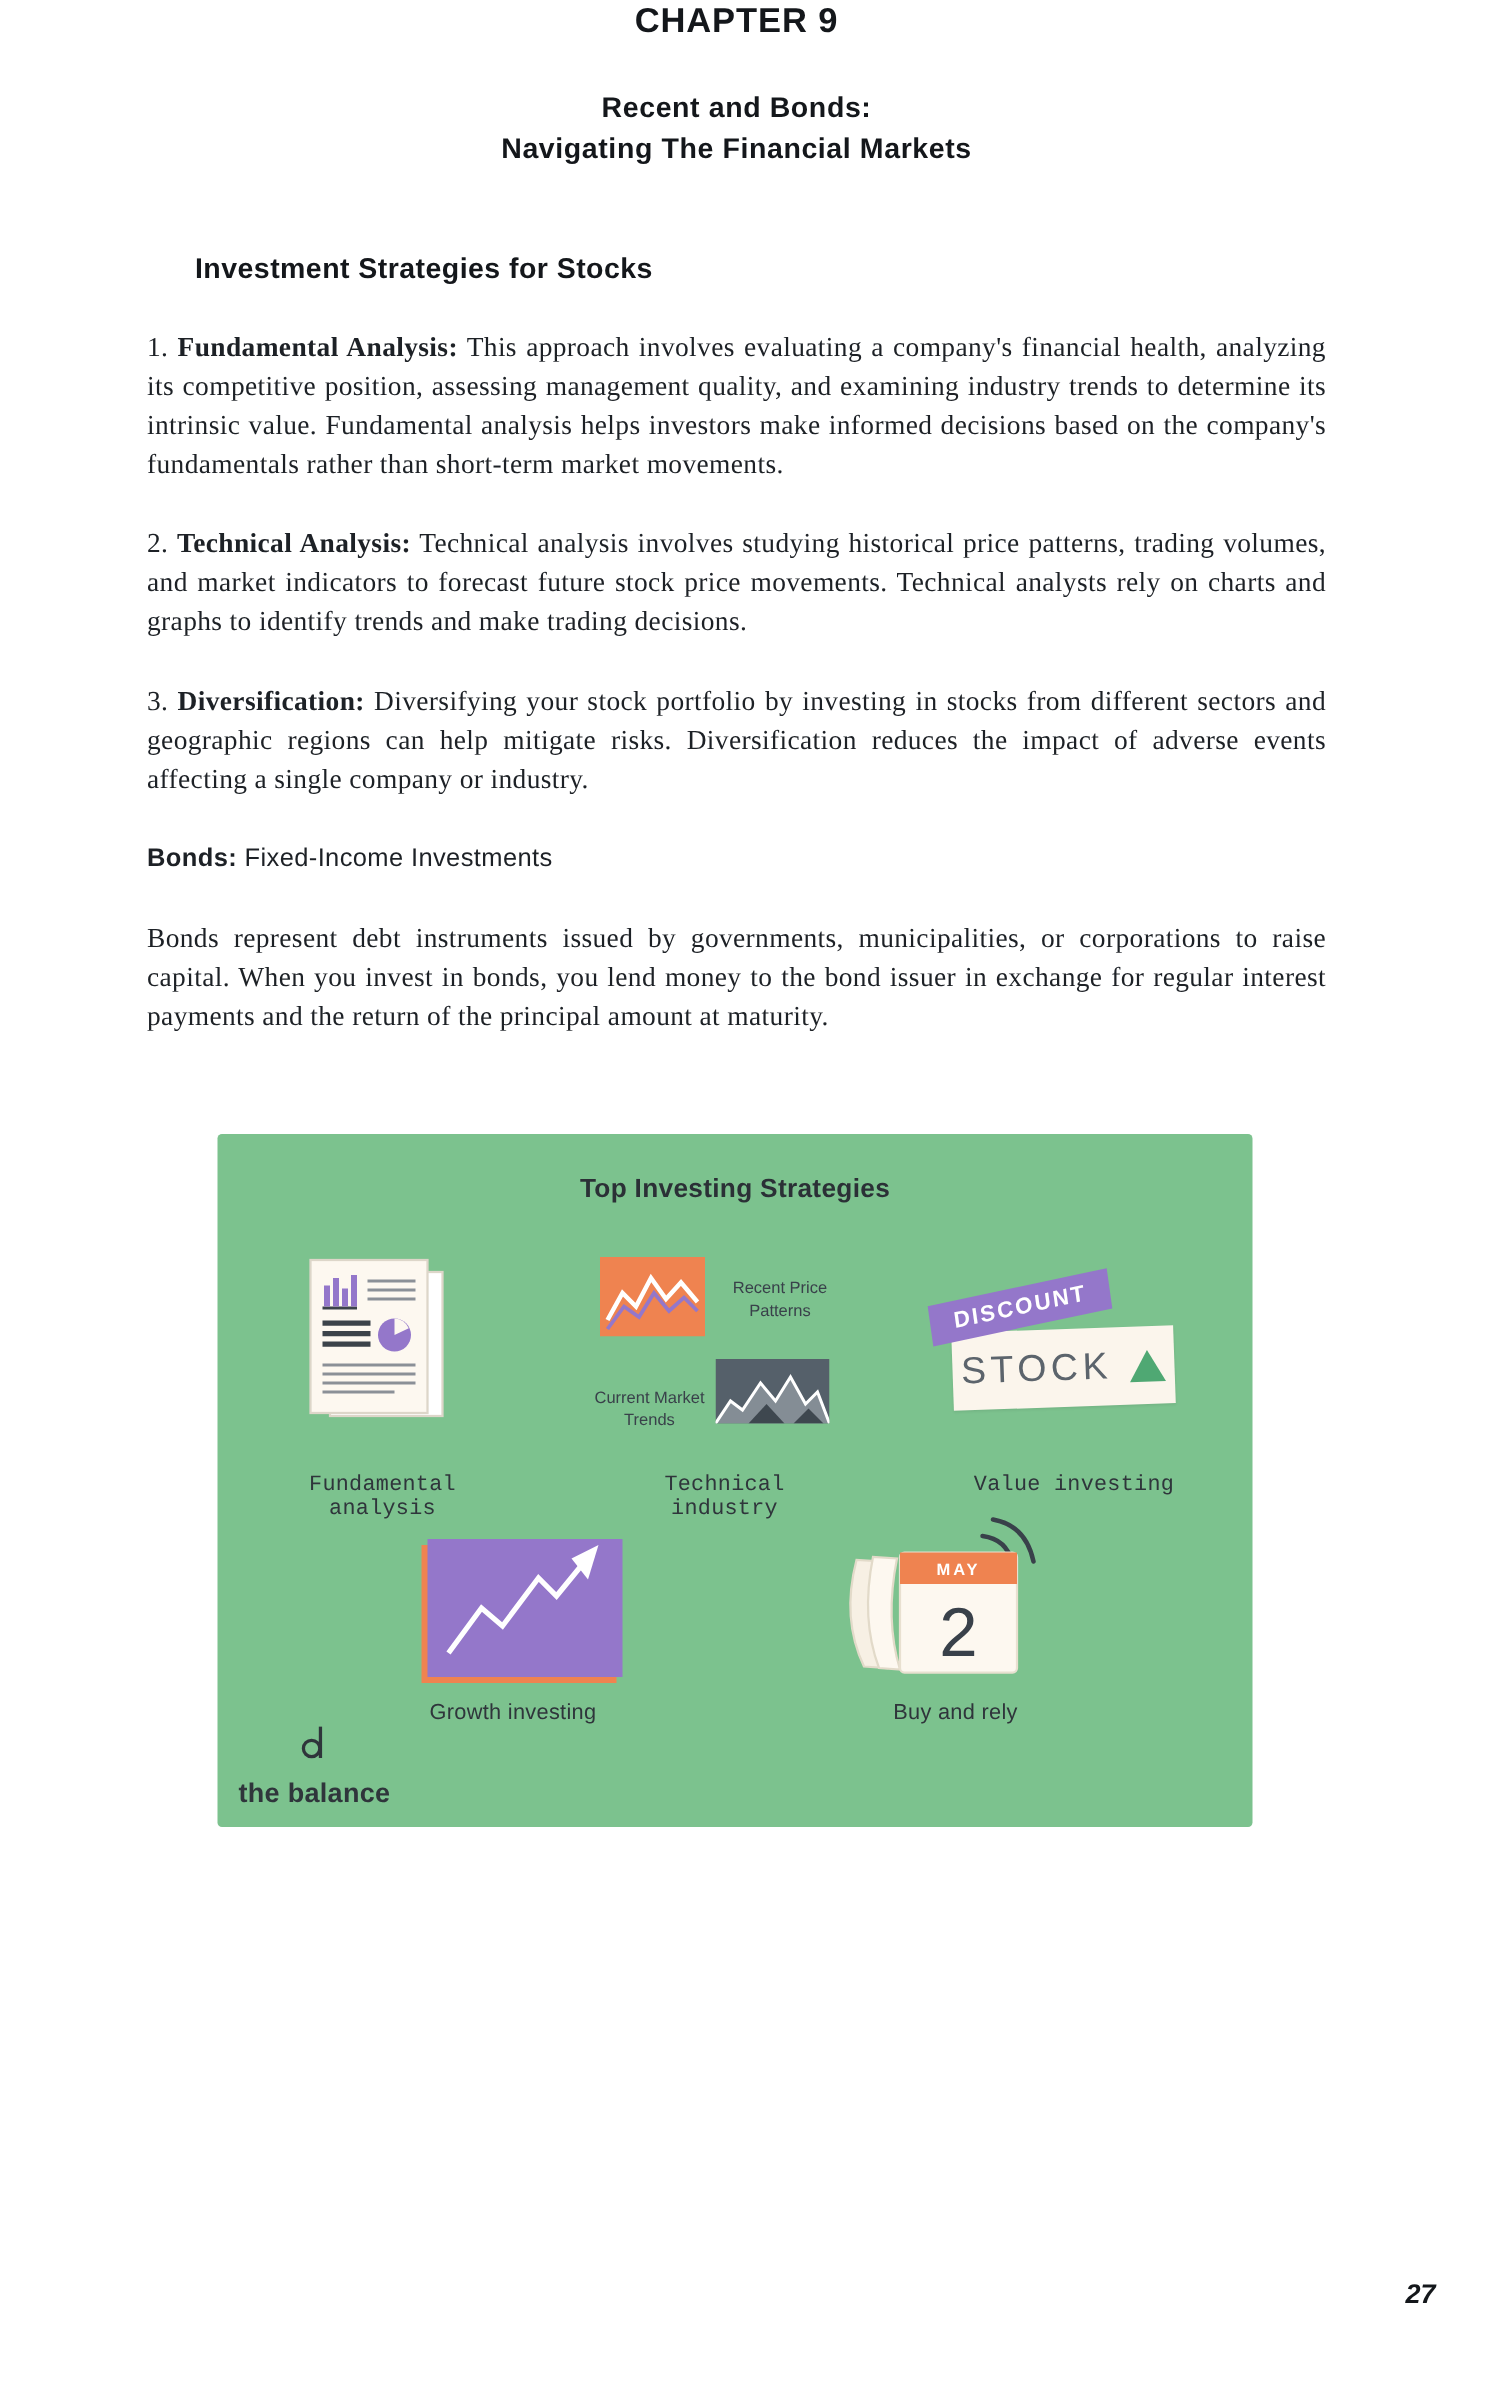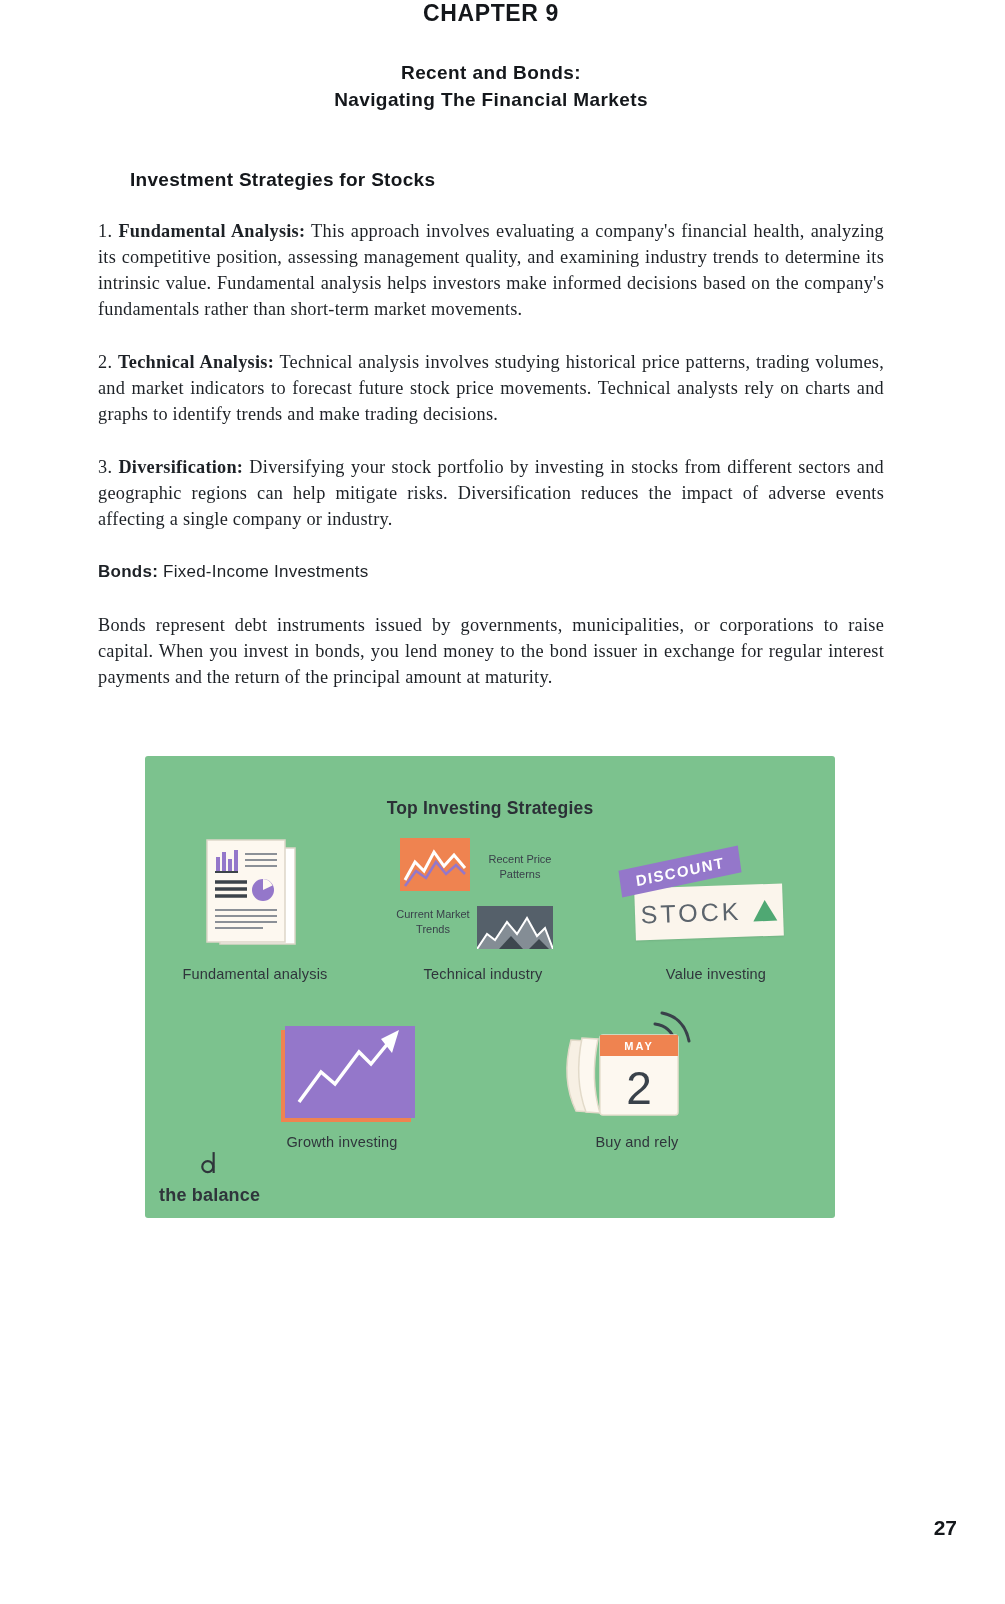--- a/index.html
+++ b/index.html
@@ -68,46 +68,45 @@
   }
   .ig-title {
     position: absolute;
     top: 26px; left: 0;
     width: 100%;
     text-align: center;
     font-size: 17.5px;
     font-weight: 700;
     color: #2b3036;
     letter-spacing: 0.2px;
-    margin-top: 16px;
   }
   .ig-abs { position: absolute; }
   .ig-label {
     position: absolute;
     width: 150px;
     text-align: center;
     font-size: 14.5px;
     color: #2f353b;
     letter-spacing: 0.2px;
   }
-  .row1-label { top: 210px; }
+  .row1-label { top: 226px; font-family: Liberation Mono, monospace; }
   .row2-label { top: 378px; }
   .mini-label {
     position: absolute;
     font-size: 11px;
     line-height: 1.35;
     text-align: center;
     color: #39414a;
   }
 
   .icon-fundamental { left: 58px; top: 82px; width: 100px; height: 112px; }
   .icon-tech-recent { left: 255px; top: 82px; width: 70px; height: 53px; }
   .ann-recent { left: 332px; top: 96px; width: 86px; }
   .icon-tech-current { left: 332px; top: 150px; width: 76px; height: 43px; }
-  .ann-current { left: 248px; top: 151px; width: 80px; }
+  .ann-current { left: 248px; top: 169px; width: 80px; }
 
   .ribbon {
     left: 474px; top: 102px;
     padding: 5px 16px;
     background: #9477ca;
     color: #ffffff;
     font-size: 15px;
     font-weight: 700;
     letter-spacing: 1.5px;
     transform: rotate(-12deg) skewX(-4deg);
@@ -162,23 +161,24 @@
   .brand-text {
     font-size: 18px;
     font-weight: 700;
     color: #2f353b;
     letter-spacing: 0.2px;
   }
 
   .page-number {
     position: absolute;
     right: 48px; bottom: 64px;
-    font-size: 21px;
+    font-size: 18px;
     font-weight: 700;
     color: #14171b;
+    font-style: italic;
   }
 </style>
 </head>
 <body>
 
 <div class="page">
   <div class="content">
 
     <h1 class="chapter">CHAPTER 9</h1>
 

